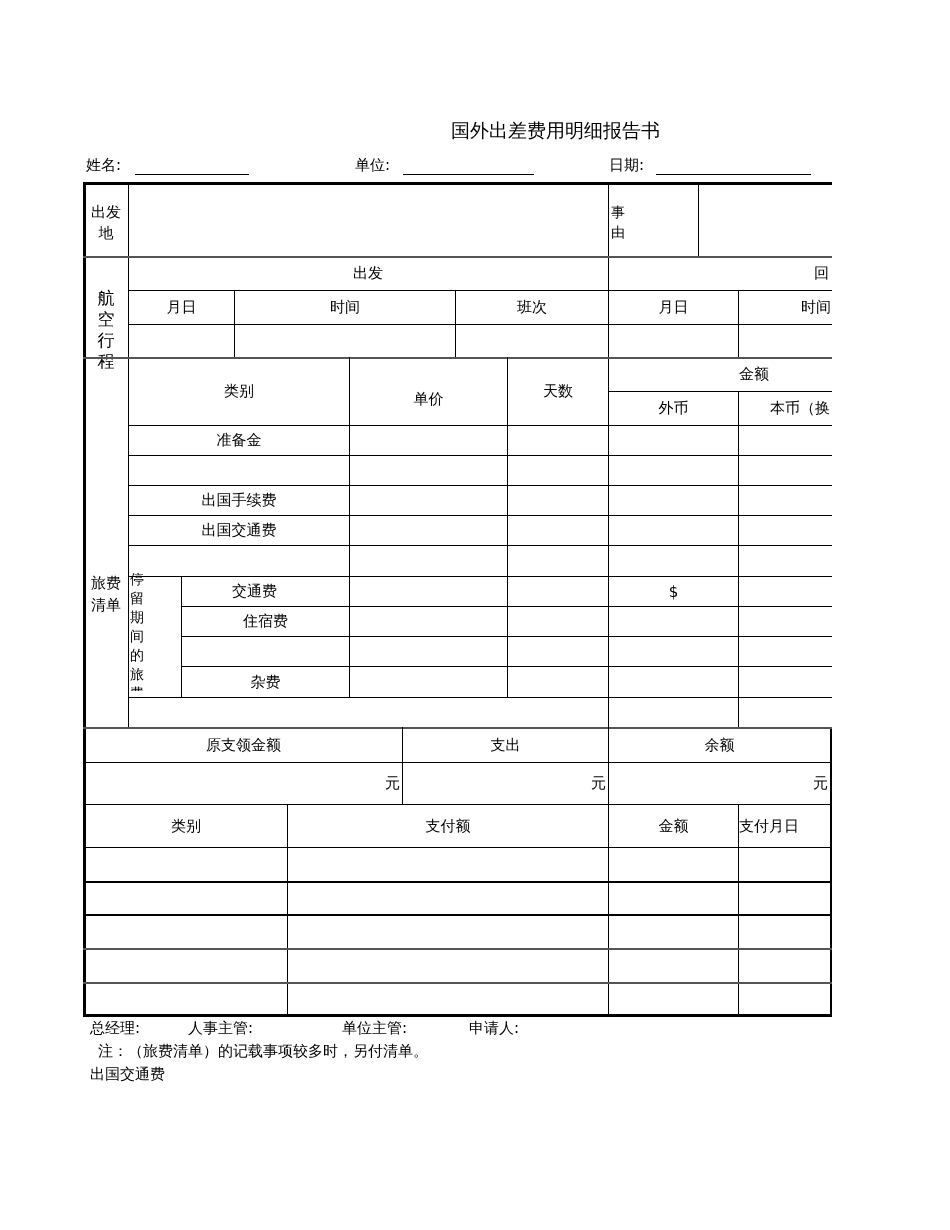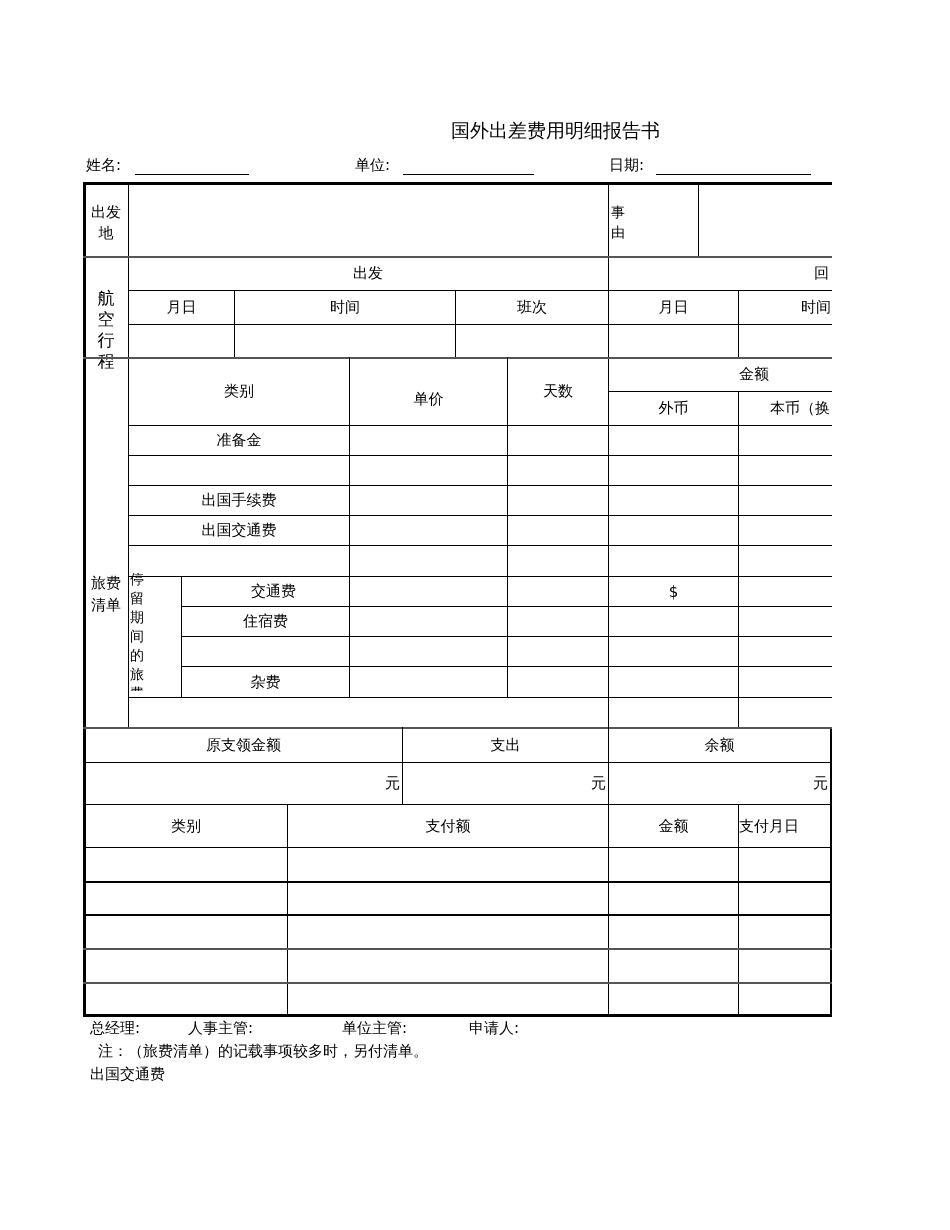--- a/index.html
+++ b/index.html
@@ -106,21 +106,21 @@
   <div class="vl" style="left:181px; top:576px; height:121px;"></div>
   <div class="vert" style="left:130px; top:576px; height:121px; text-align:left; width:18px; font-size:14px; line-height:19px; margin-top:-6px;">
     <div>停</div>
     <div>留</div>
     <div>期</div>
     <div>间</div>
     <div>的</div>
     <div>旅</div>
     <div>费</div>
   </div>
-  <div class="cell" style="left:190px; top:577px; width:167px; height:29px;">交通费</div>
+  <div class="cell" style="left:171px; top:577px; width:167px; height:29px;">交通费</div>
   <div class="cell" style="left:609px; top:577px; width:129px; height:29px;">$</div>
   <div class="hl" style="left:181px; top:606px; width:662px;"></div>
   <div class="cell" style="left:182px; top:607px; width:167px; height:29px;">住宿费</div>
   <div class="hl" style="left:181px; top:636px; width:662px;"></div>
   <div class="hl" style="left:181px; top:666px; width:662px;"></div>
   <div class="cell" style="left:182px; top:667px; width:167px; height:30px;">杂费</div>
   <div class="hl" style="left:128px; top:697px; width:715px;"></div>
 
   <div class="hl" style="left:83px; top:727px; width:750px; border-top-width:2px; border-color:#555;"></div>
 

